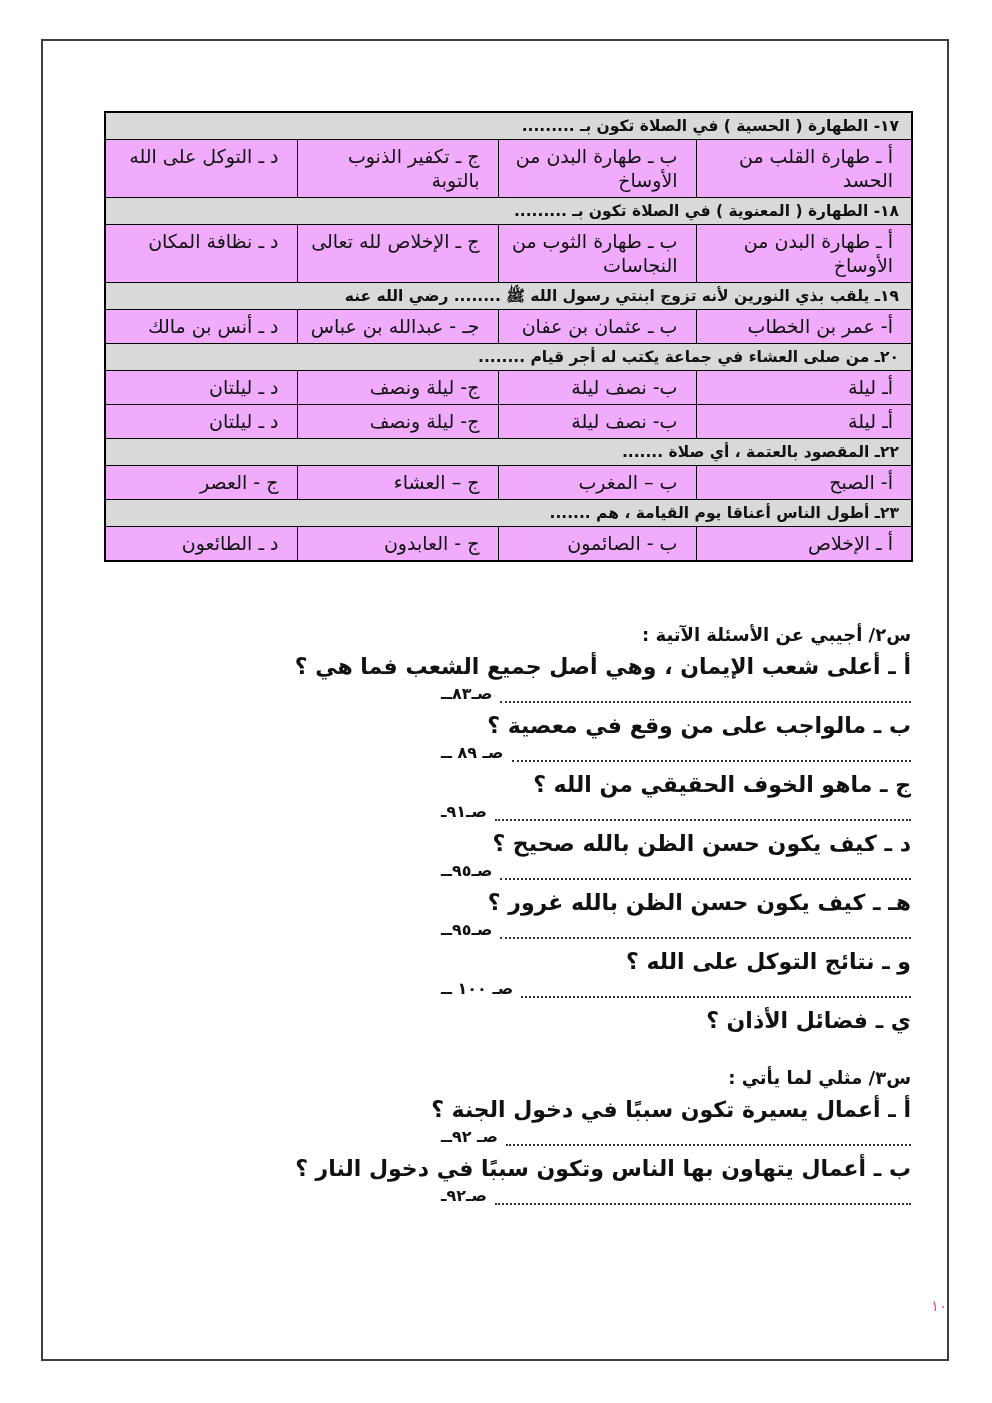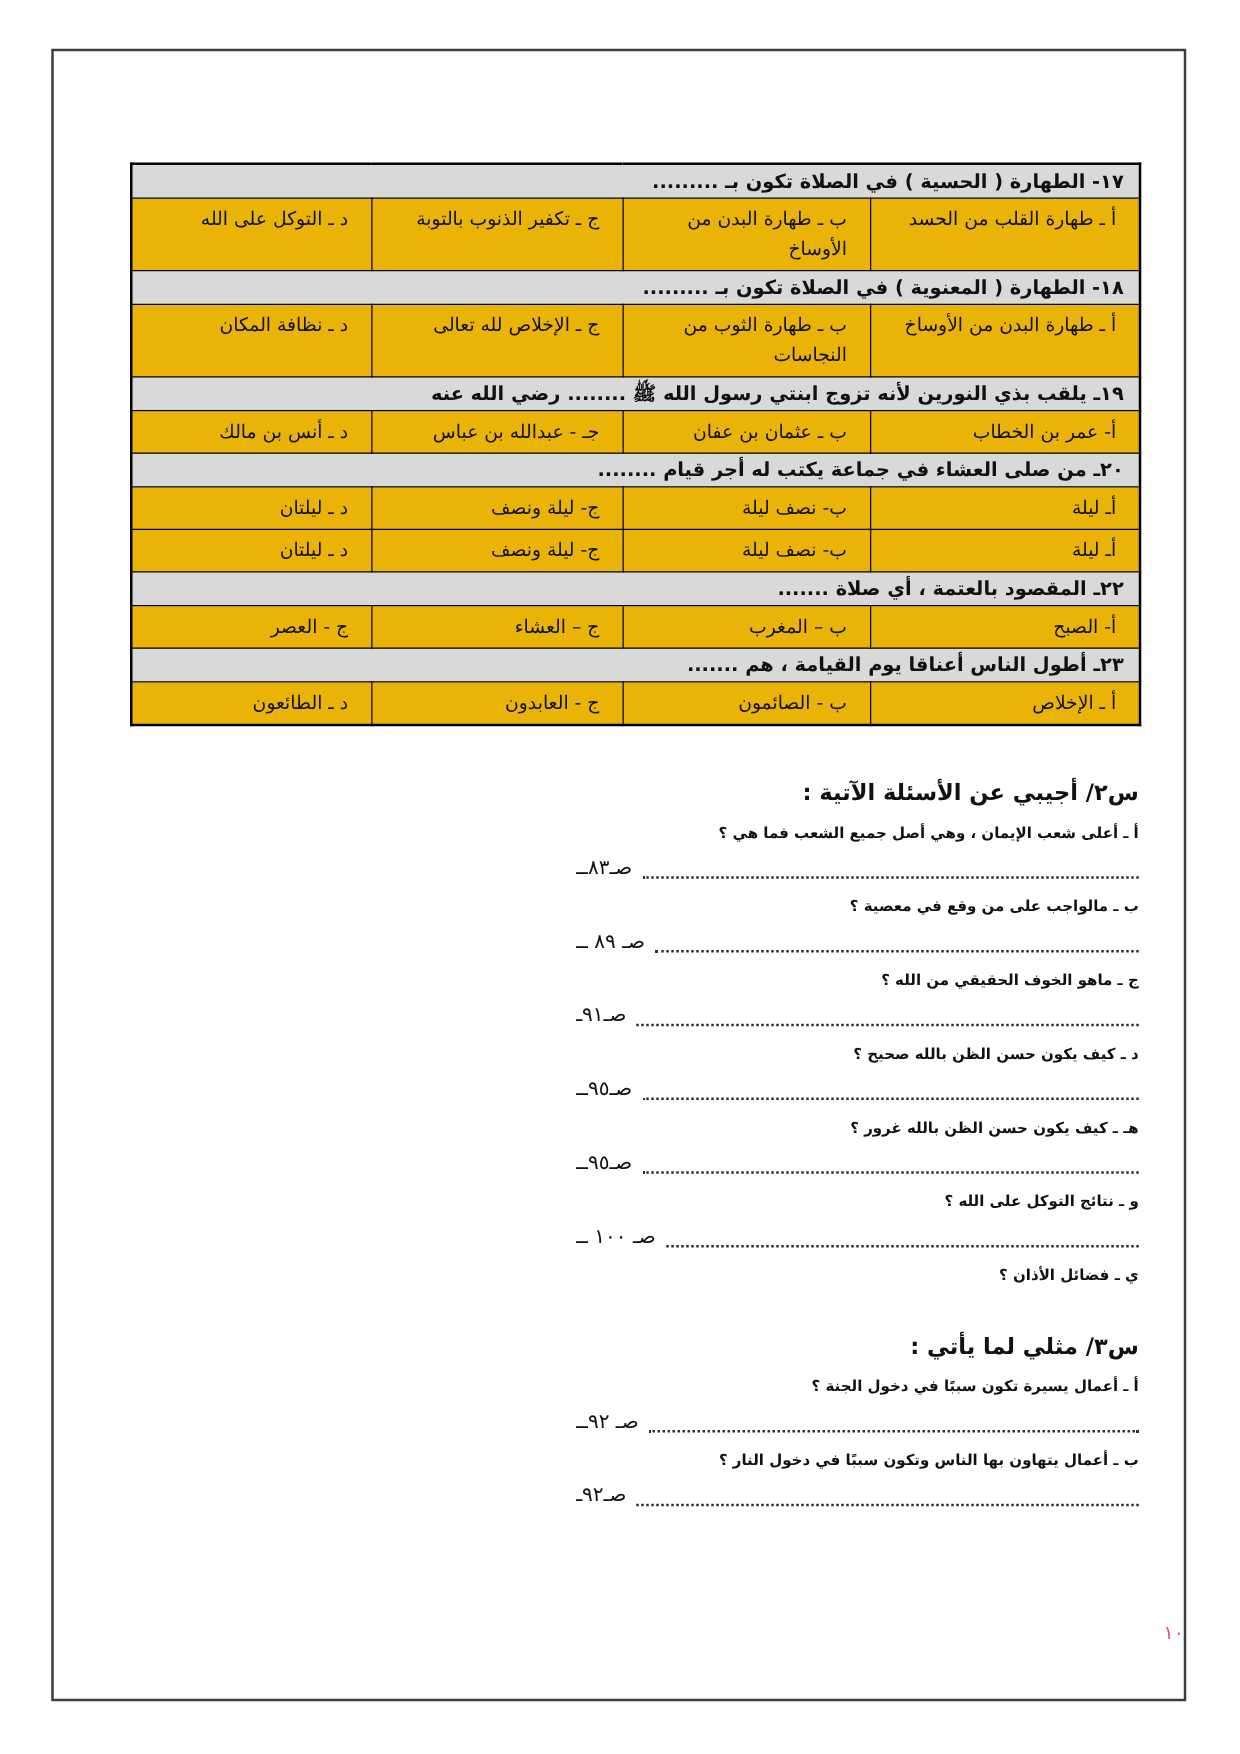--- a/index.html
+++ b/index.html
@@ -6,44 +6,44 @@
   body{
     width:992px;height:1403px;position:relative;background:#ffffff;
     font-family:"DejaVu Sans", sans-serif;color:#111;direction:rtl;overflow:hidden;
   }
   .frame{
     position:absolute;left:41px;top:39px;width:908px;height:1322px;
     border:2px solid #3d3d3d;box-sizing:border-box;background:#fff;
   }
   
   table.mcq{
-    position:absolute;top:89px;right:34px;width:807px;
+    position:absolute;top:70px;right:34px;width:807px;
     border-collapse:collapse;border:2px solid #000;table-layout:fixed;
   }
   table.mcq td{border:1px solid #000;}
   tr.q-row td{
     background:var(--q-bg,#d9d9d9);
     font-weight:bold;font-size:15.5px;line-height:20px;
     padding:3px 12px 3px 4px;text-align:right;
   }
   td.opt-cell{
-    font-size:15px;line-height:24px;vertical-align:top;
-    padding:4px 18px 5px 0;text-align:right;background:#eab308;
+    font-size:19px;line-height:24px;vertical-align:top;
+    padding:4px 18px 5px 0;text-align:right;background:#f0abfc;
   }
   
   .essay{position:absolute;top:581px;right:36px;width:875px;}
   .sec-title{font-weight:bold;font-size:18px;line-height:26px;margin:0 0 6px 0;}
   .sec-title.s3{margin-top:32px;}
-  .essay-q{font-weight:bold;font-size:12px;line-height:25px;margin:2px 0 6px 0;}
+  .essay-q{font-weight:bold;font-size:22px;line-height:25px;margin:2px 0 6px 0;}
   .blank{
     display:flex;align-items:flex-end;column-gap:8px;
     width:470px;height:18px;margin:0 0 10px 0;
   }
   .dots{flex:1;height:13px;border-bottom:2px dotted #2f2f2f;}
-  .ref{font-size:16px;font-weight:normal;white-space:nowrap;line-height:18px;margin-left:20px;}
+  .ref{font-size:16px;font-weight:bold;white-space:nowrap;line-height:18px;}
   .page-number{
     position:absolute;left:0;right:0;bottom:44px;
     font-size:15px;color:#ec4899;
   }
 </style>
 </head>
 <body>
 
 <div class="frame">
 

